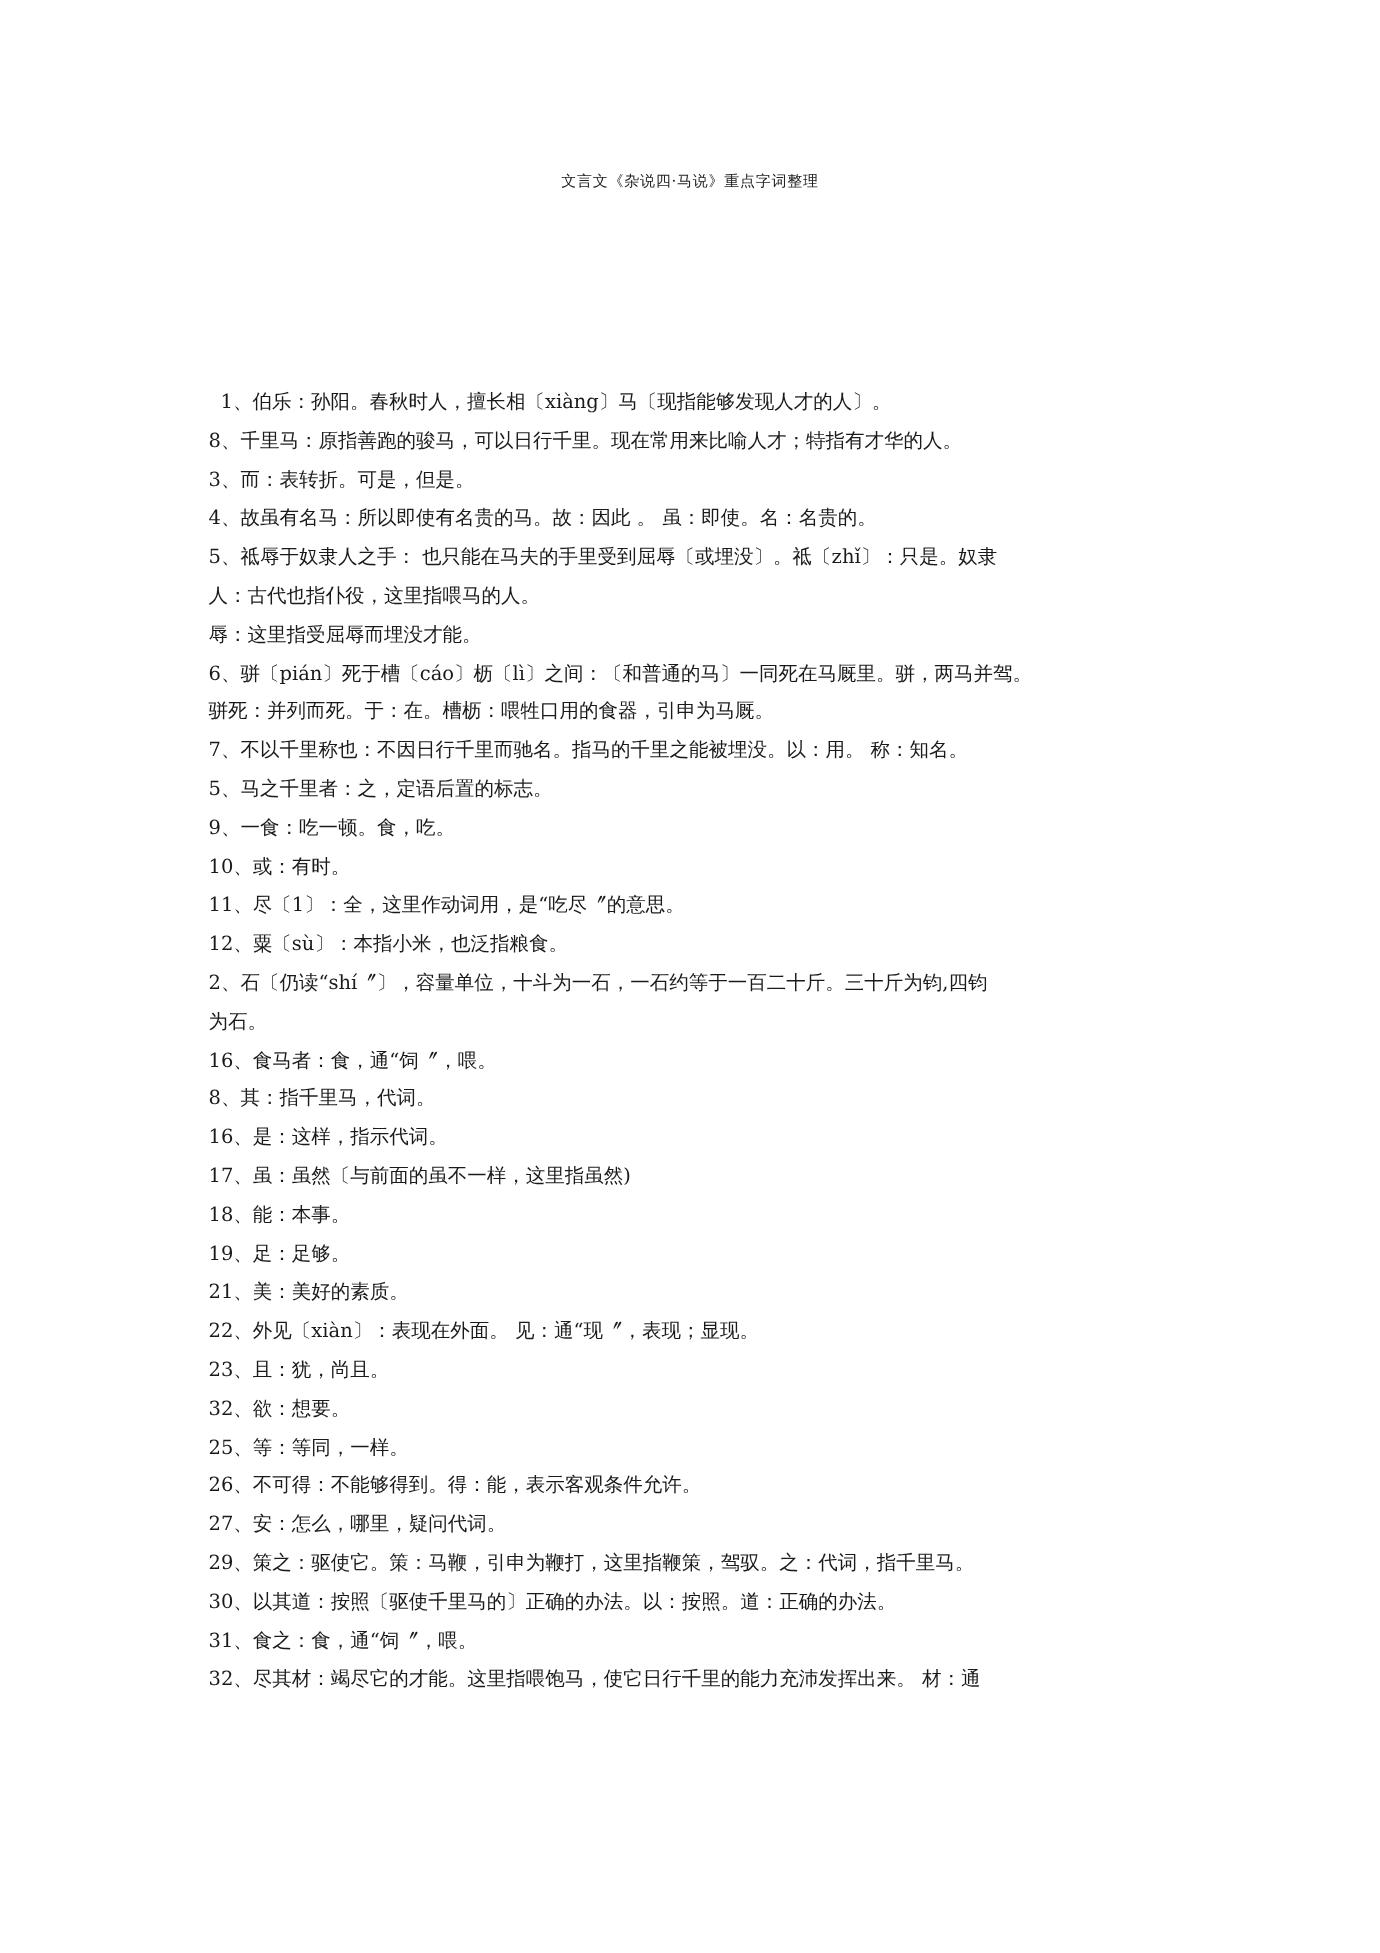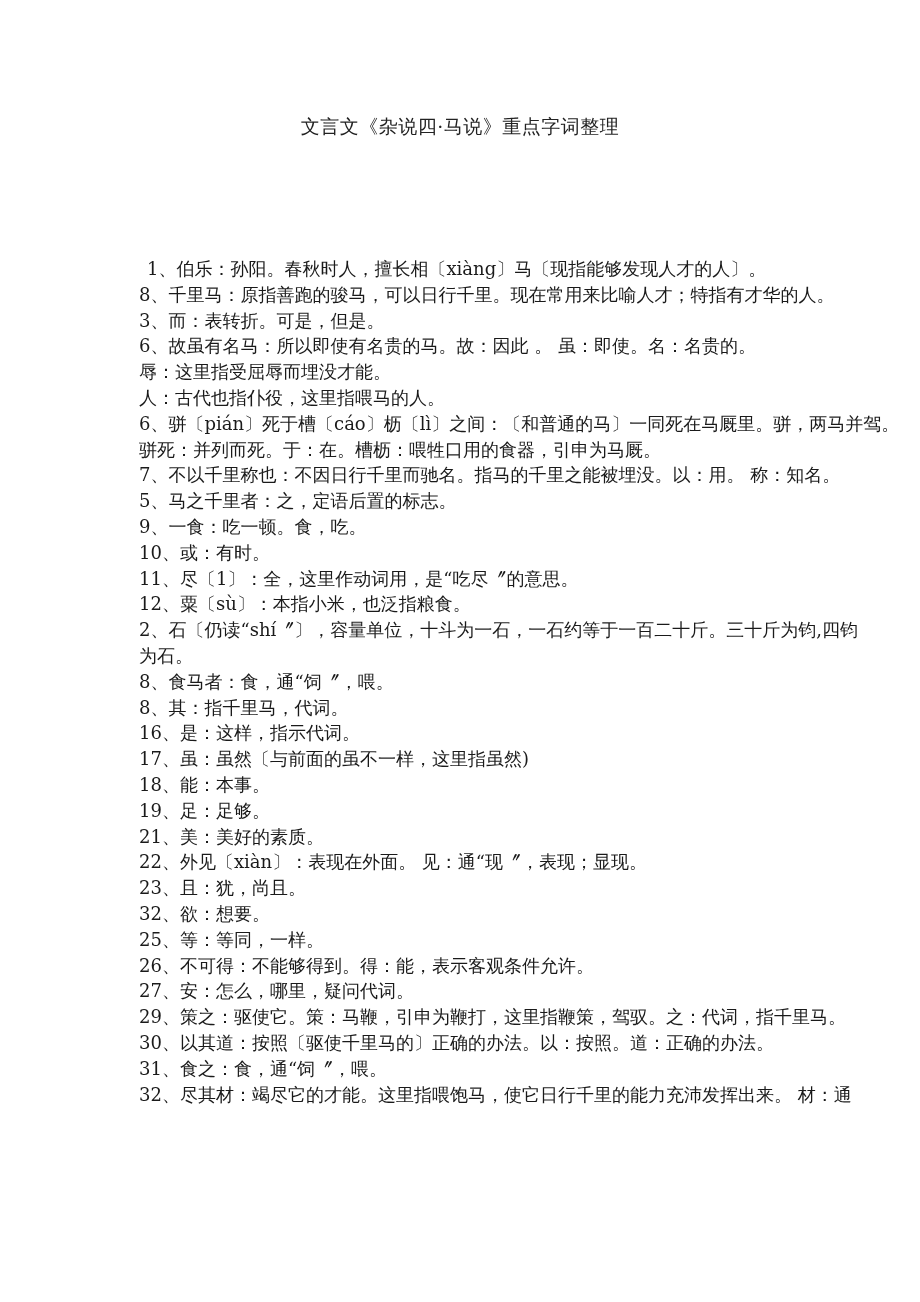--- a/index.html
+++ b/index.html
@@ -14,63 +14,64 @@
       overflow: hidden;
       color: #1a1a1a;
       font-family: "DejaVu Serif", "Liberation Serif", serif;
     }
     .page-title {
       position: absolute;
       top: 114px;
       left: 0;
       width: 920px;
       text-align: center;
-      font-size: 19px;
+      font-size: 10px;
       letter-spacing: 0.5px;
       color: #222;
     }
     .content {
       position: absolute;
       top: 256px;
       left: 139px;
       width: 660px;
-      font-size: 18px;
+      font-size: 13px;
       line-height: 25.8px;
     }
     .line {
       white-space: nowrap;
       height: 25.8px;
     }
     .line.indent {
       padding-left: 8px;
     }
   </style>
 </head>
 <body>
 
 <div class="page-title">文言文《杂说四·马说》重点字词整理</div>
 
 <div class="content">
   <div class="line indent">1、伯乐：孙阳。春秋时人，擅长相〔xiàng〕马〔现指能够发现人才的人〕。</div>
   <div class="line">8、千里马：原指善跑的骏马，可以日行千里。现在常用来比喻人才；特指有才华的人。</div>
   <div class="line">3、而：表转折。可是，但是。</div>
-  <div class="line">6、故虽有名马：所以即使有名贵的马。故：因此 。 虽：即使。名：名贵的。</div>
+  <div class="line">4、故虽有名马：所以即使有名贵的马。故：因此 。 虽：即使。名：名贵的。</div>
+  <div class="line">5、祗辱于奴隶人之手：  也只能在马夫的手里受到屈辱〔或埋没〕。祗〔zhǐ〕：只是。奴隶</div>
+  <div class="line">人：古代也指仆役，这里指喂马的人。</div>
   <div class="line">辱：这里指受屈辱而埋没才能。</div>
-  <div class="line">人：古代也指仆役，这里指喂马的人。</div>
   <div class="line">6、骈〔pián〕死于槽〔cáo〕枥〔lì〕之间：〔和普通的马〕一同死在马厩里。骈，两马并驾。</div>
   <div class="line">骈死：并列而死。于：在。槽枥：喂牲口用的食器，引申为马厩。</div>
   <div class="line">7、不以千里称也：不因日行千里而驰名。指马的千里之能被埋没。以：用。  称：知名。</div>
   <div class="line">5、马之千里者：之，定语后置的标志。</div>
   <div class="line">9、一食：吃一顿。食，吃。</div>
   <div class="line">10、或：有时。</div>
   <div class="line">11、尽〔1〕：全，这里作动词用，是“吃尽〞的意思。</div>
   <div class="line">12、粟〔sù〕：本指小米，也泛指粮食。</div>
   <div class="line">2、石〔仍读“shí〞〕，容量单位，十斗为一石，一石约等于一百二十斤。三十斤为钧,四钧</div>
   <div class="line">为石。</div>
-  <div class="line">8、食马者：食，通“饲〞，喂。</div>
+  <div class="line">16、食马者：食，通“饲〞，喂。</div>
   <div class="line">8、其：指千里马，代词。</div>
   <div class="line">16、是：这样，指示代词。</div>
   <div class="line">17、虽：虽然〔与前面的虽不一样，这里指虽然)</div>
   <div class="line">18、能：本事。</div>
   <div class="line">19、足：足够。</div>
   <div class="line">21、美：美好的素质。</div>
   <div class="line">22、外见〔xiàn〕：表现在外面。  见：通“现〞，表现；显现。</div>
   <div class="line">23、且：犹，尚且。</div>
   <div class="line">32、欲：想要。</div>
   <div class="line">25、等：等同，一样。</div>

